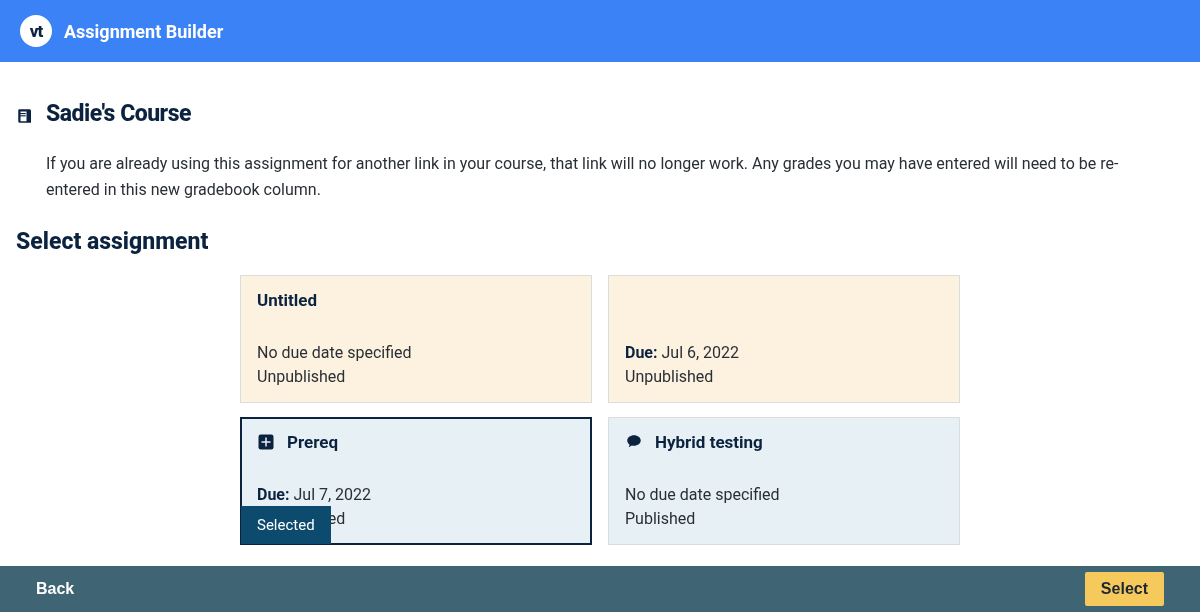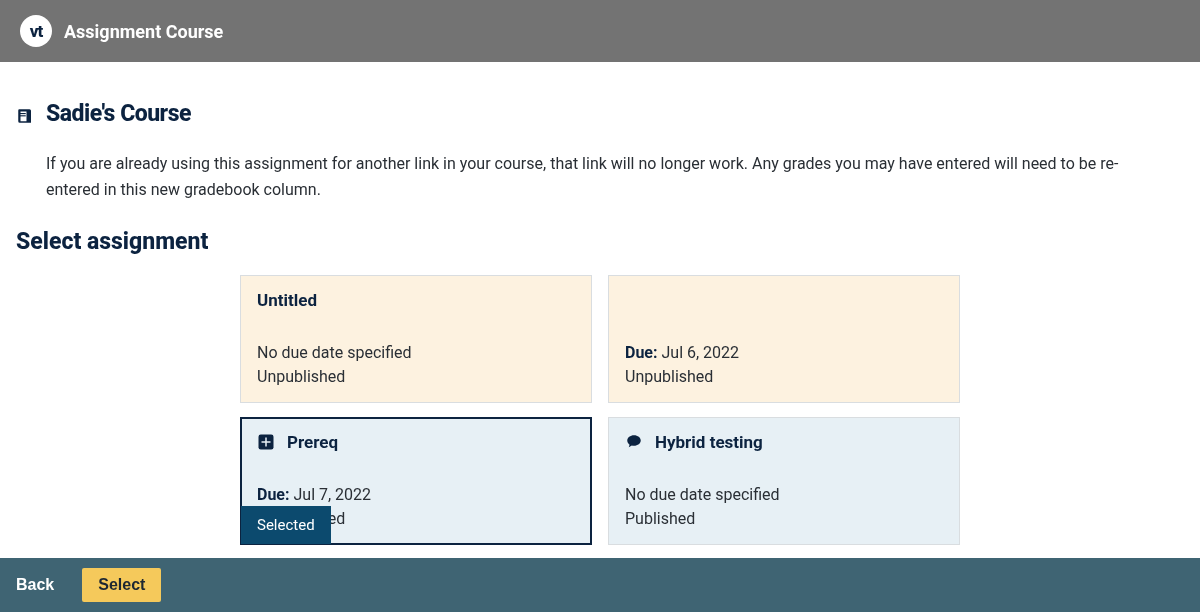--- a/index.html
+++ b/index.html
@@ -12,21 +12,21 @@
       width: 1200px;
       height: 612px;
       overflow: hidden;
       display: flex;
       flex-direction: column;
       background: #fff;
       color: #0c2340;
     }
     
     .appbar {
-      background: #737373;
+      background: #3b82f6;
       height: 62px;
       display: flex;
       align-items: center;
       padding: 0 20px;
       color: #fff;
     }
     .logo {
       width: 32px;
       height: 32px;
       border-radius: 50%;
@@ -130,25 +130,26 @@
       left: -1px;
       bottom: -1px;
       background: #0c4a6e;
       color: #fff;
       font-size: 15px;
       padding: 10px 16px;
     }
     
     .bottombar {
       background: #3f6473;
-      height: 54px;
-      display: flex;
-      align-items: center;
-      padding: 0 16px;
+      height: 46px;
+      display: flex;
+      align-items: center;
+      padding: 0 36px;
       gap: 28px;
+      justify-content: space-between;
     }
     .btn-back {
       color: #fff;
       background: transparent;
       border: none;
       font-size: 16px;
       font-weight: 700;
       cursor: pointer;
     }
     .btn-publish {
@@ -162,21 +163,21 @@
       cursor: pointer;
     }
   </style>
 </head>
 <body>
 
 <div class="appbar">
   <div class="logo">
     <span>vt</span>
   </div>
-  <div class="appbar-title">Assignment Course</div>
+  <div class="appbar-title">Assignment Builder</div>
 </div>
 
 <div class="content">
 
   <div class="course-row">
     <svg class="book-icon" viewBox="0 0 24 24" fill="#0c2340">
       <path d="M4 3h14a2 2 0 0 1 2 2v15l-3-1-3 1V5H6v14h14v2H5a2 2 0 0 1-2-2V5a2 2 0 0 1 1-2z"></path>
       <rect x="4" y="4" width="13" height="2"></rect>
       <rect x="4" y="8" width="9" height="1.5"></rect>
       <rect x="4" y="11" width="9" height="1.5"></rect>

